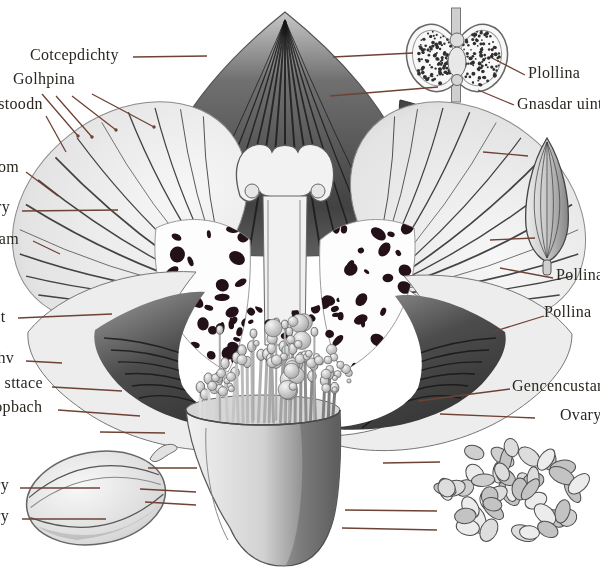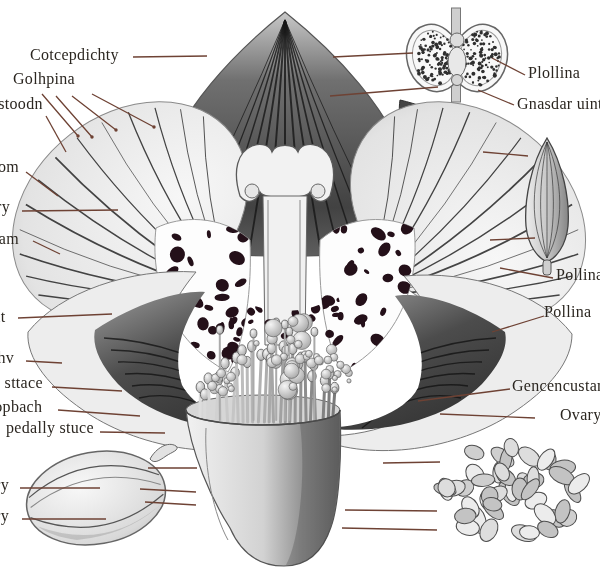--- a/index.html
+++ b/index.html
@@ -751,21 +751,20 @@
   <span class="lbl" style="left:30px;top:46px">Cotcepdichty</span>
   <span class="lbl" style="left:13px;top:70px">Golhpina</span>
   <span class="lbl" style="left:-10px;top:95px">ostoodn</span>
   <span class="lbl" style="left:-2px;top:158px">om</span>
   <span class="lbl" style="left:-4px;top:198px">ry</span>
   <span class="lbl" style="left:-6px;top:230px">tam</span>
   <span class="lbl" style="left:-4px;top:308px">it</span>
   <span class="lbl" style="left:-10px;top:349px">chv</span>
   <span class="lbl" style="left:-8px;top:374px">n sttace</span>
   <span class="lbl" style="left:-14px;top:398px">dopbach</span>
-  <span class="lbl" style="left:6px;top:419px">pedally stuce</span>
   <span class="lbl" style="left:-5px;top:476px">ry</span>
   <span class="lbl" style="left:-5px;top:507px">ry</span>
   <span class="lbl" style="left:528px;top:64px">Plollina</span>
   <span class="lbl" style="left:517px;top:95px">Gnasdar uint</span>
   <span class="lbl" style="left:556px;top:266px">Pollina</span>
   <span class="lbl" style="left:544px;top:303px">Pollina</span>
   <span class="lbl" style="left:512px;top:377px">Gencencustan</span>
   <span class="lbl" style="left:560px;top:406px">Ovary</span>
 </div>
 

